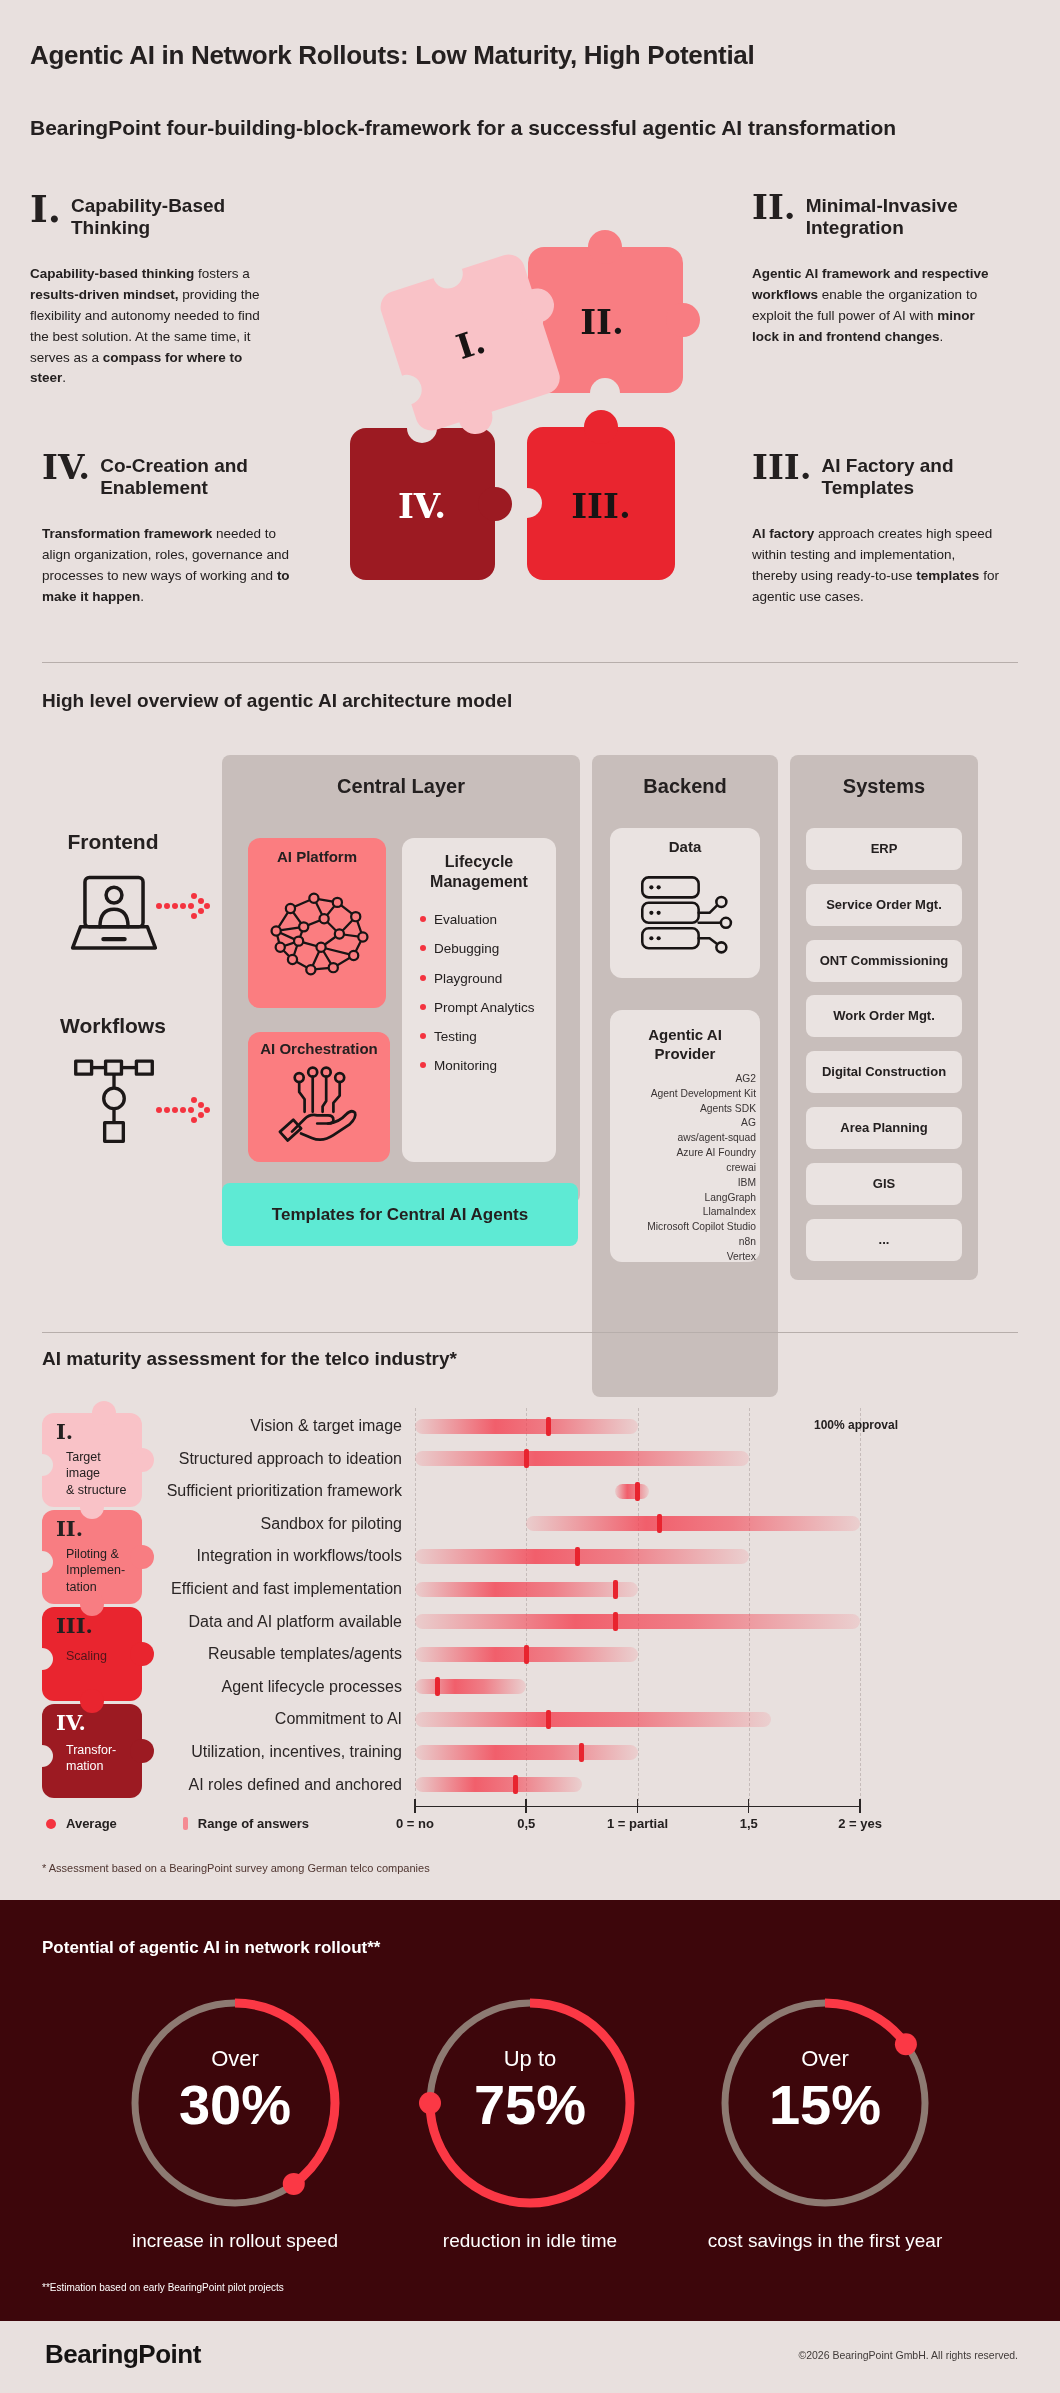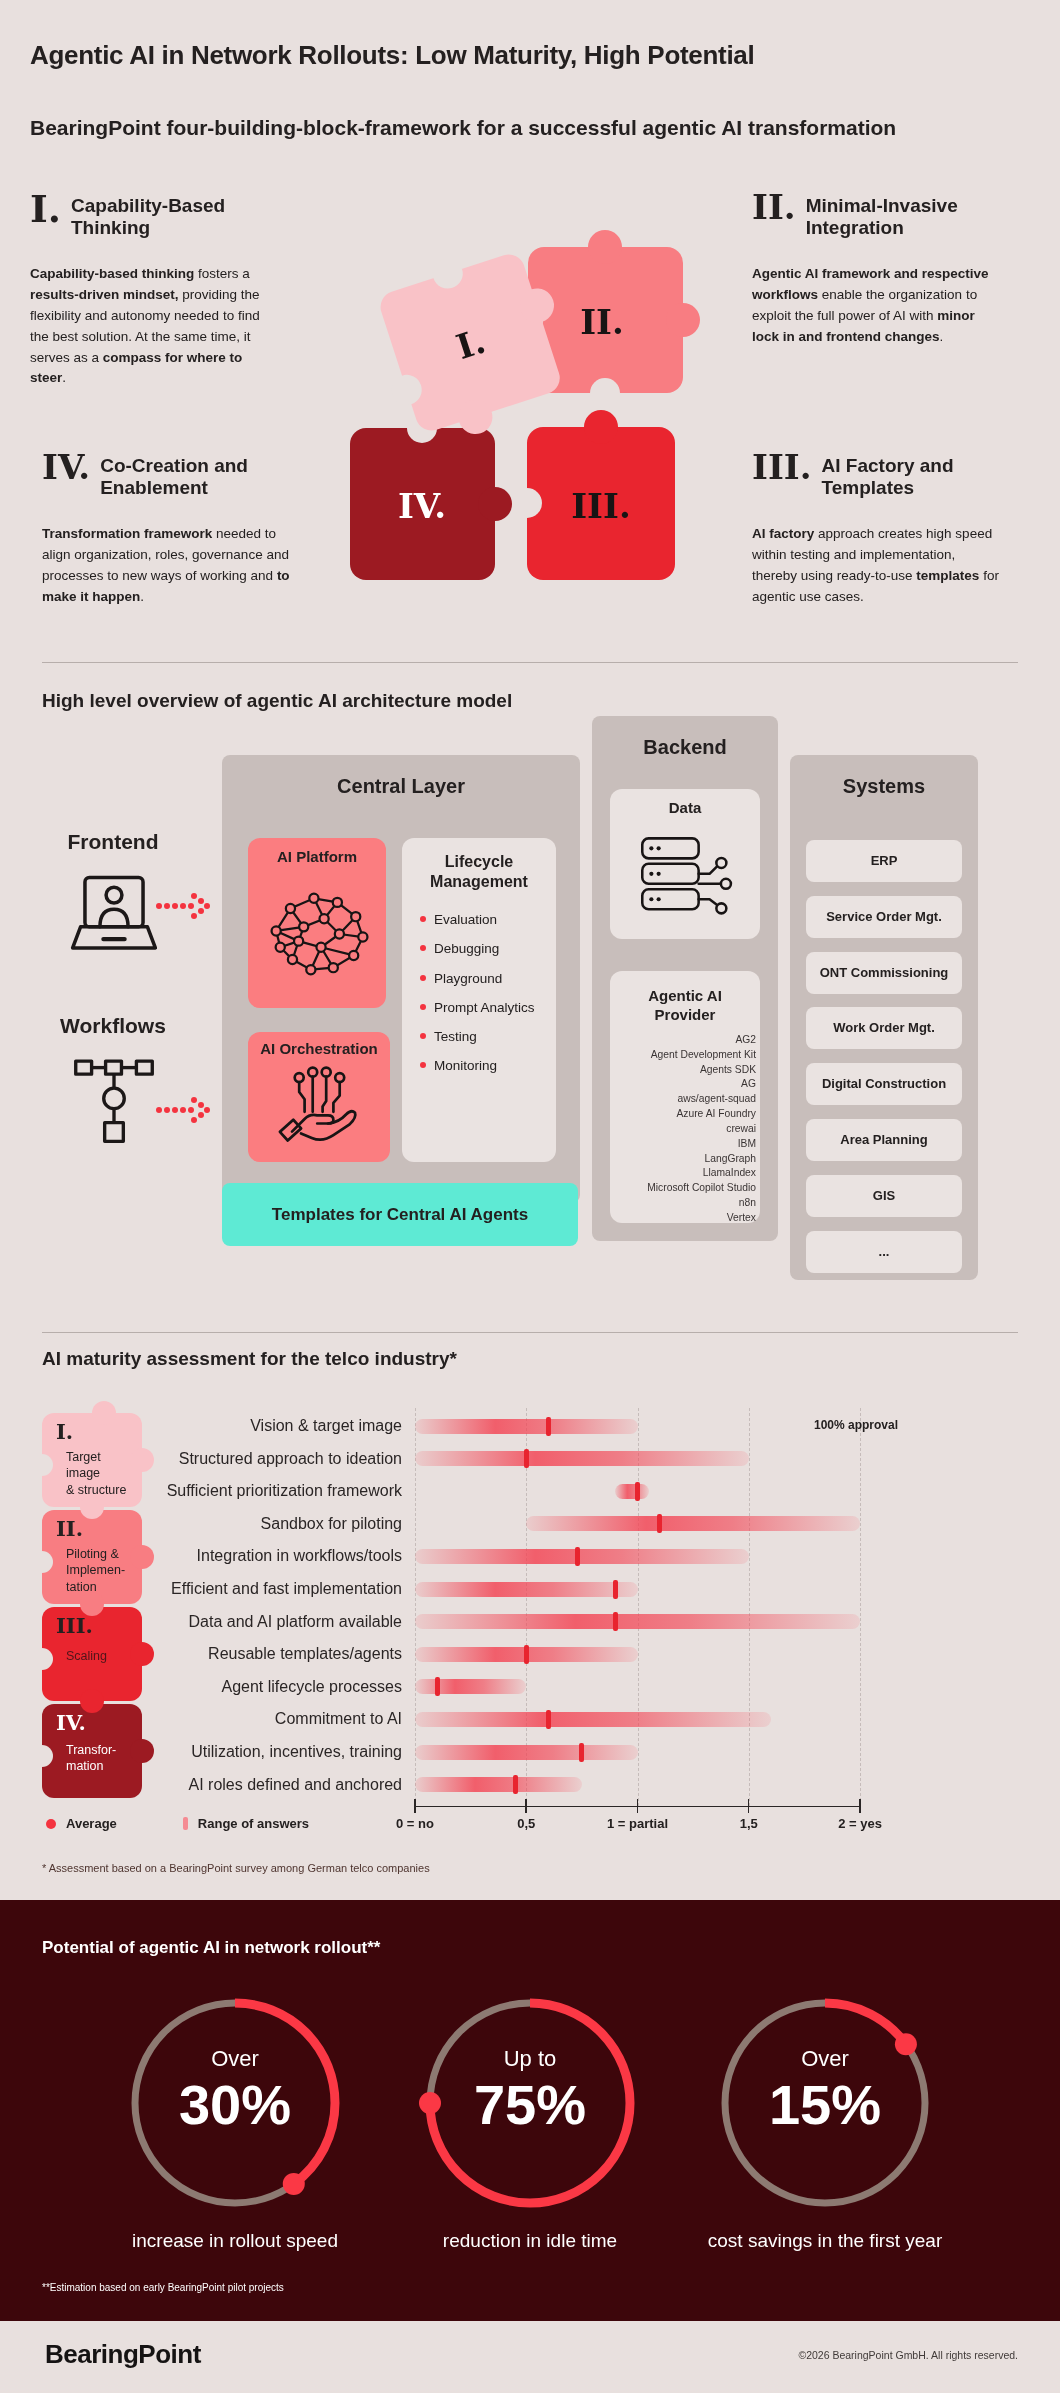--- a/index.html
+++ b/index.html
@@ -31,21 +31,21 @@
   .card-label{position:absolute;left:0;right:0;text-align:center;font-weight:bold;font-size:15px;}
   .lc-title{position:absolute;left:0;right:0;top:14px;text-align:center;font-weight:bold;font-size:16px;line-height:1.25;}
   .lc-list{position:absolute;left:18px;top:72px;right:8px;margin:0;padding:0;list-style:none;}
   .lc-list li{position:relative;padding-left:14px;font-size:13.5px;line-height:1.5;margin-bottom:9px;}
   .lc-list li::before{content:"";position:absolute;left:0;top:6px;width:6px;height:6px;border-radius:50%;background:#f4333f;}
   .templates-bar{position:absolute;left:222px;top:1183px;width:356px;height:63px;background:#5eead4;
     border-radius:8px;text-align:center;line-height:63px;font-weight:bold;font-size:17px;}
   .prov-title{position:absolute;left:0;right:0;top:16px;text-align:center;font-weight:bold;font-size:15px;line-height:1.25;}
   .prov-list{position:absolute;left:4px;right:4px;top:62px;text-align:right;font-size:10.3px;line-height:1.44;color:#3a3434;}
   .sys-item{position:absolute;left:16px;width:156px;height:42px;background:#eae3e1;border-radius:8px;
-    text-align:center;line-height:42px;font-weight:bold;font-size:13px;margin-top:12px;}
+    text-align:center;line-height:42px;font-weight:bold;font-size:13px;}
 
   
   .phase-num{position:absolute;font-family:"DejaVu Serif",serif;font-weight:bold;font-size:21px;}
   .phase-label{position:absolute;font-size:12.5px;line-height:1.3;white-space:pre-line;}
   .crow-label{position:absolute;left:95px;width:307px;text-align:right;font-size:16px;line-height:22px;color:#2a2525;}
   .crow-bar{position:absolute;height:15px;border-radius:8px;
     background:linear-gradient(90deg,rgba(244,92,102,0.14) 0%,rgba(243,66,82,0.82) 36%,rgba(243,66,82,0.62) 62%,rgba(246,120,130,0.16) 100%);}
   .crow-marker{position:absolute;width:5px;height:19px;border-radius:2px;background:#e8242f;}
   .gridline{position:absolute;top:1408px;height:398px;width:0;border-left:1.4px dashed #c6bcba;}
   .axis-line{position:absolute;left:415px;top:1806px;width:445px;border-top:1.7px solid #2b2626;}
@@ -260,21 +260,21 @@
           <li>Playground</li>
           <li>Prompt Analytics</li>
           <li>Testing</li>
           <li>Monitoring</li>
         </ul>
     </div>
   </div>
 
   <div class="templates-bar">Templates for Central AI Agents</div>
 
-  <div class="panel" style="left:592px;top:716px;width:186px;height:525px;">
+  <div class="panel" style="left:592px;top:755px;width:186px;height:642px;">
     <div class="panel-title">Backend</div>
 
     <div class="card card-light" style="left:18px;top:73px;width:150px;height:150px;">
       <div class="card-label" style="top:10px;">Data</div>
       <svg class="abs" style="left:25px;top:38px;" width="100" height="100" viewBox="0 0 110 95">
         <g fill="none" stroke="#181414" stroke-width="2.8" stroke-linecap="round" stroke-linejoin="round">
           <rect x="8" y="5" width="62" height="22" rx="7"></rect>
           <rect x="8" y="33" width="62" height="22" rx="7"></rect>
           <rect x="8" y="61" width="62" height="22" rx="7"></rect>
           <path d="M70,44 H82 L90,36"></path>

